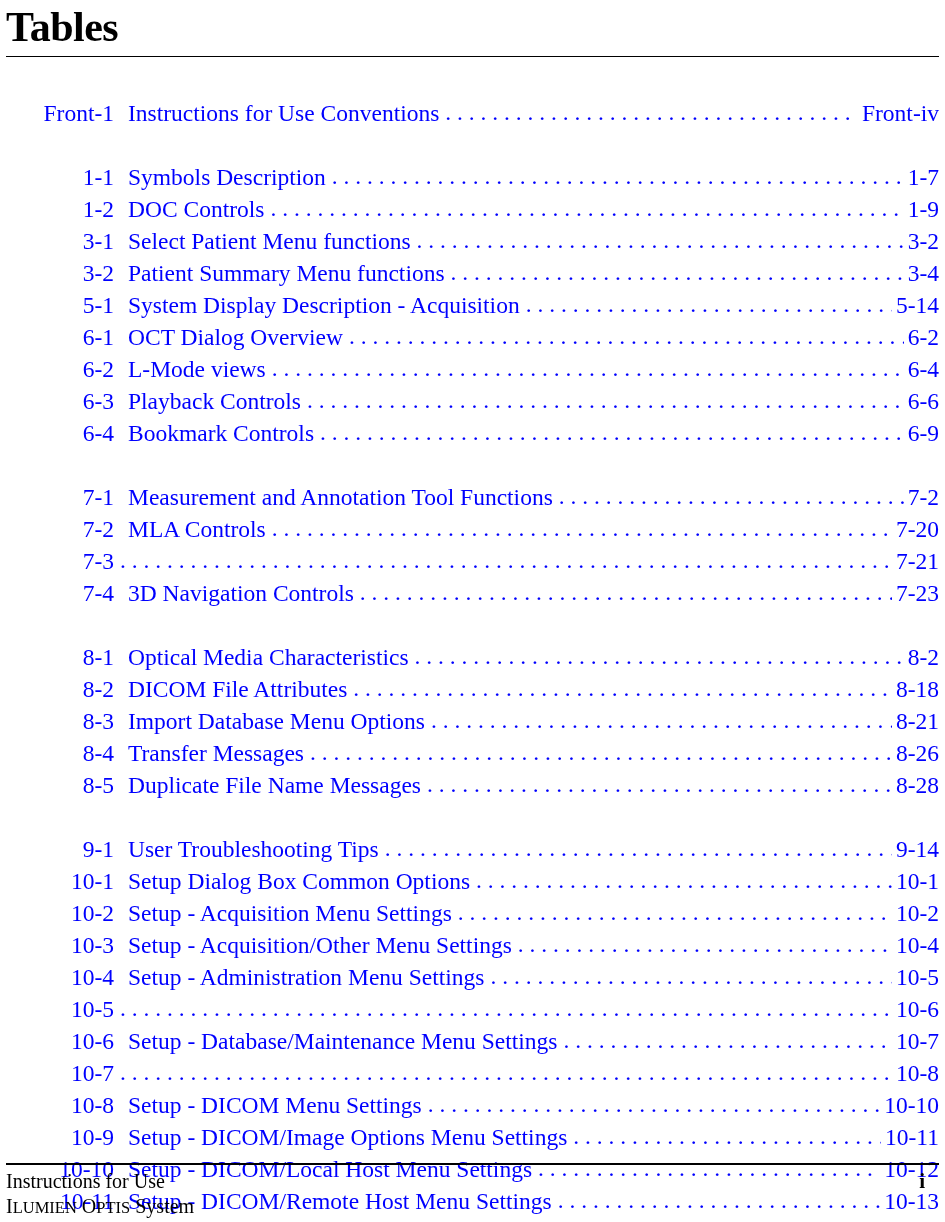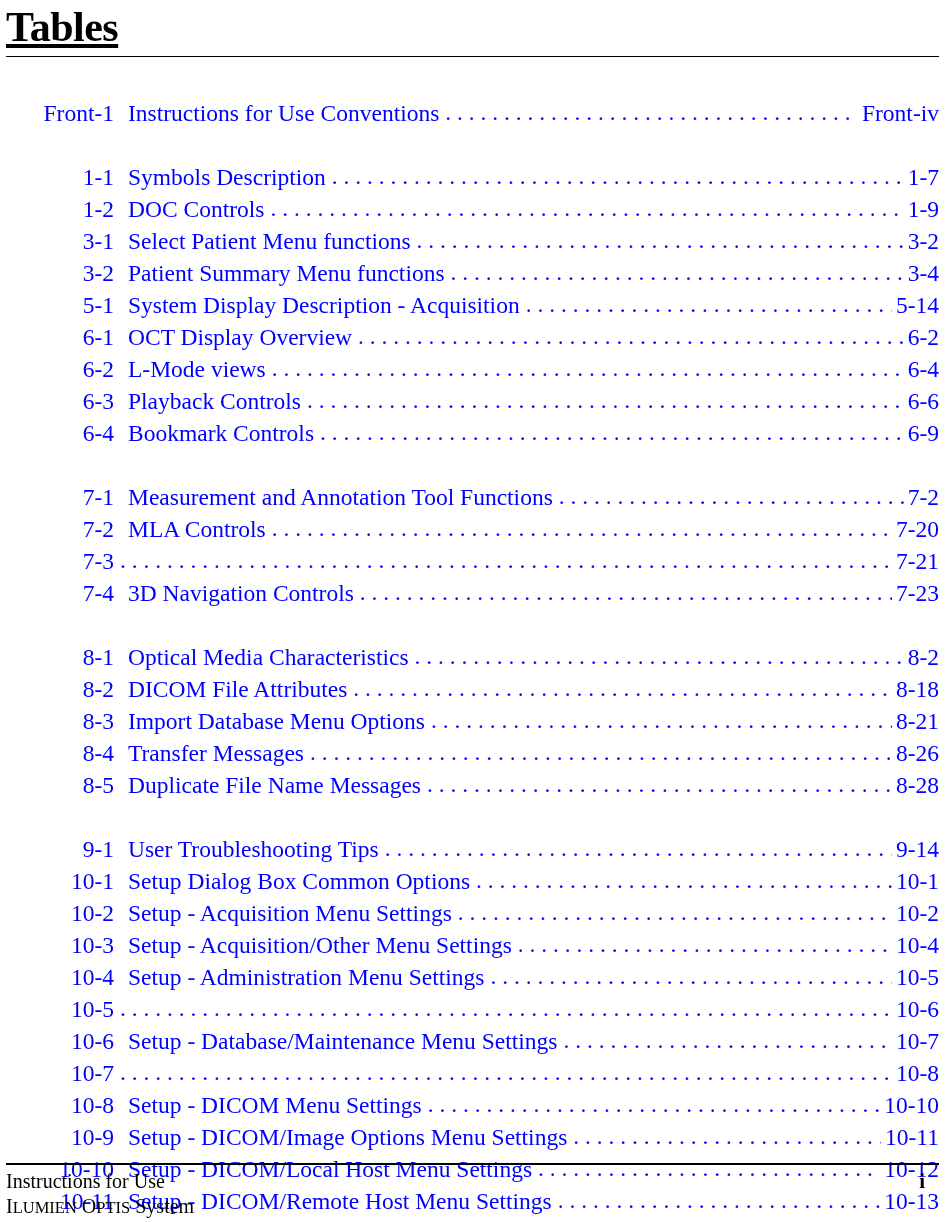--- a/index.html
+++ b/index.html
@@ -21,21 +21,20 @@
     height: 1222px;
     box-sizing: border-box;
   }
   .page-title {
     font-family: "Liberation Serif", serif;
     font-weight: bold;
     font-size: 42px;
     line-height: 46px;
     margin: 4px 0 0 6px;
     letter-spacing: -0.5px;
-    text-decoration: underline;
   }
   .title-rule {
     border: 0;
     border-top: 1.5px solid #000;
     margin: 6px 6px 0 6px;
   }
   .toc {
     margin-top: 40px;
     padding: 0 6px 0 6px;
     font-family: Liberation Serif, serif;
@@ -158,21 +157,21 @@
       <span class="pg">3-4</span>
     </div>
     <div class="toc-row">
       <span class="num">5-1</span>
       <span class="label">System Display Description - Acquisition</span>
       <span class="leader"></span>
       <span class="pg">5-14</span>
     </div>
     <div class="toc-row">
       <span class="num">6-1</span>
-      <span class="label">OCT Display Overview</span>
+      <span class="label">OCT Dialog Overview</span>
       <span class="leader"></span>
       <span class="pg">6-2</span>
     </div>
     <div class="toc-row">
       <span class="num">6-2</span>
       <span class="label">L-Mode views</span>
       <span class="leader"></span>
       <span class="pg">6-4</span>
     </div>
     <div class="toc-row">

